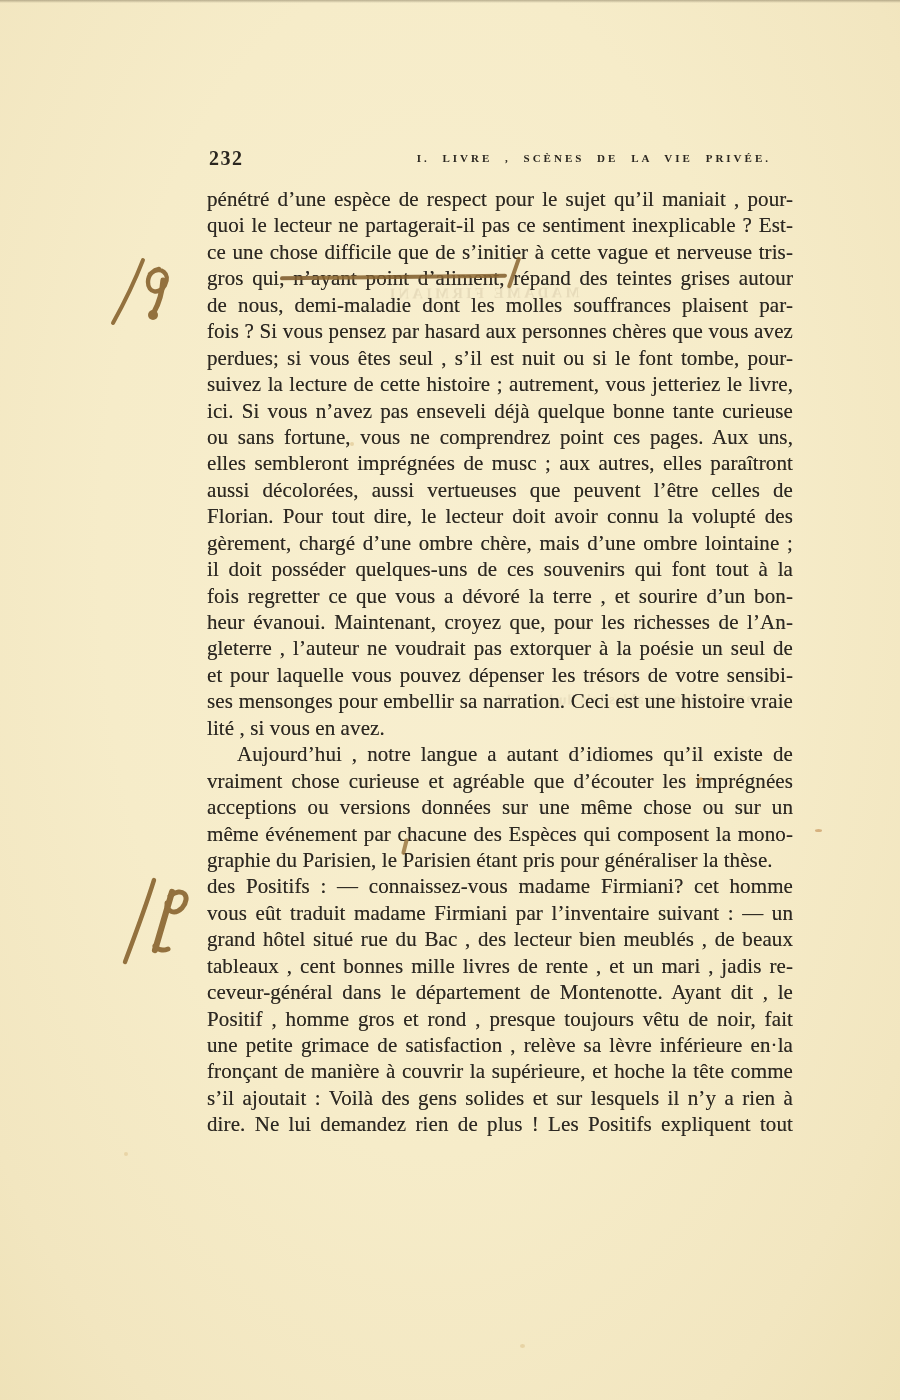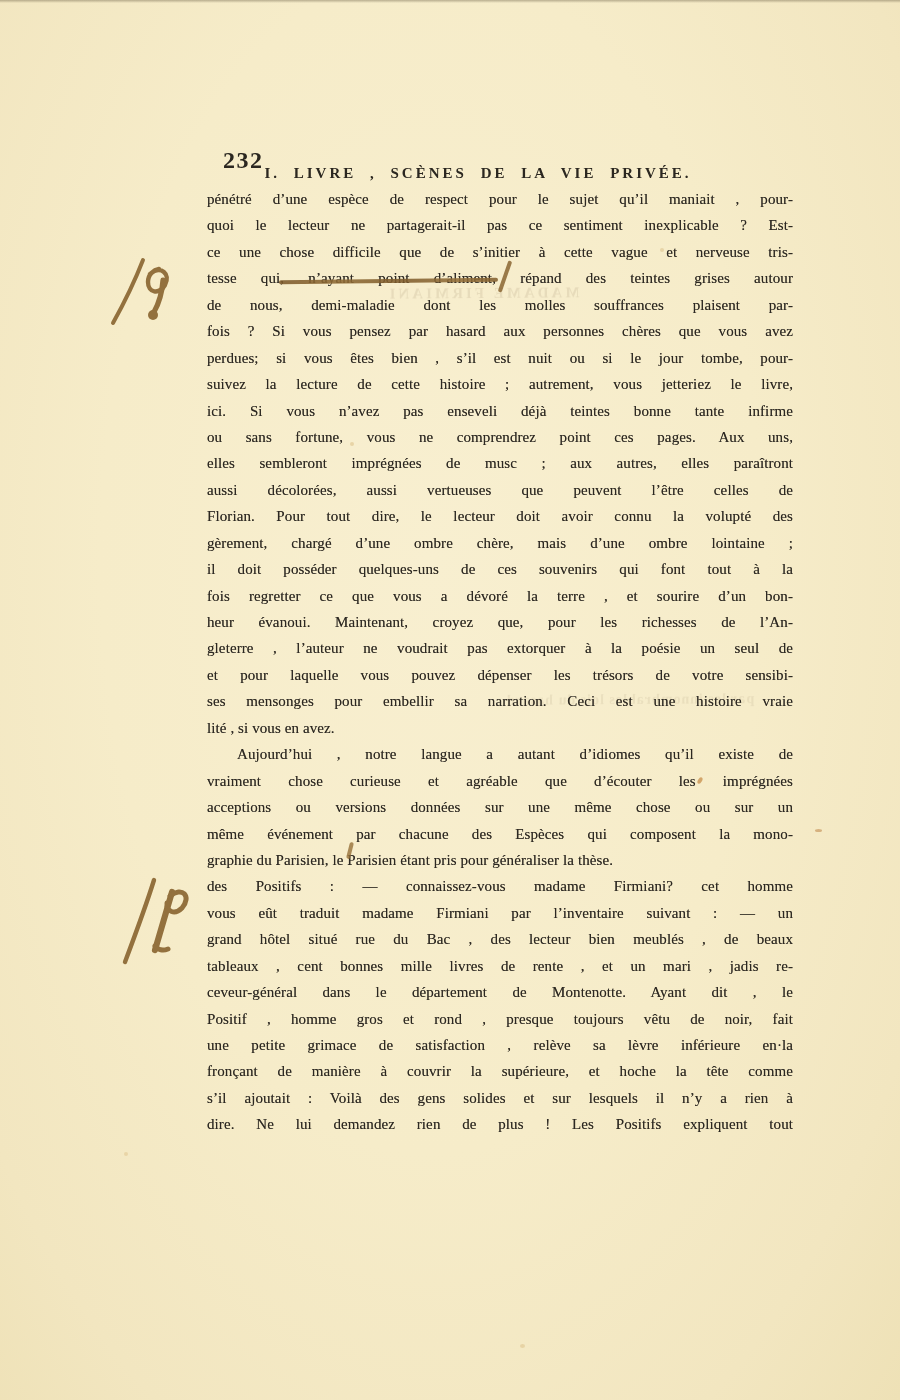--- a/index.html
+++ b/index.html
@@ -10,31 +10,31 @@
     font-family:"Liberation Serif","DejaVu Serif",serif;
     color:#2c2822;
   }
   .page::before{
     content:"";position:absolute;left:0;top:0;width:100%;height:3px;
     background:linear-gradient(180deg, rgba(70,58,35,.35), rgba(70,58,35,0));
     pointer-events:none;
   }
   .header-row{position:absolute;left:207px;top:147px;width:586px;height:28px;}
   .pagenum{
-    position:absolute;left:16px;top:0;font-size:24px;font-weight:700;
+    position:absolute;left:2px;top:0;font-size:20px;font-weight:700;
     letter-spacing:1.5px;color:#2b2720;
   }
   .running{
-    position:absolute;left:0;right:0;top:5px;text-align:center;
+    position:absolute;left:0;right:0;top:5px;text-align:right;
     transform:translateX(-22px);
-    font-size:15px;font-weight:700;letter-spacing:3px;word-spacing:7px;color:#2b2720;margin-top:13px;
+    font-size:11px;font-weight:700;letter-spacing:3px;word-spacing:7px;color:#2b2720;
   }
   .textblock{
     position:absolute;left:207px;top:186px;width:586px;
-    font-size:15px;line-height:26.45px;letter-spacing:.1px;
+    font-size:21px;line-height:26.45px;letter-spacing:.1px;
     text-shadow:0 0 .3px rgba(40,35,25,.55);
   }
   .bline{height:26.45px;text-align:justify;text-align-last:justify;}
   .bline.last{text-align-last:left;}
   .bline.indent{text-indent:30px;}
   .seg{display:inline;}
   .struck,.pmarked{position:relative;}
   .ink-strike{
     position:absolute;left:-5px;right:-2px;top:9px;height:4.2px;
     background:linear-gradient(90deg,#7c592b,#8f6b35 28%,#7e5c2c 55%,#936f3a 82%,#83602f);
@@ -68,26 +68,26 @@
     <span class="running">I. LIVRE , SCÈNES DE LA VIE PRIVÉE.</span>
   </div>
 
   <div class="ghost ghost1">MADAME FIRMIANI</div>
   <div class="ghost ghost2">par les innombrables lois du hasard</div>
 
   <div class="textblock" id="text-block">
       <div class="bline"><span class="seg">pénétré d’une espèce de respect pour le sujet qu’il maniait , pour-</span></div>
       <div class="bline"><span class="seg">quoi le lecteur ne partagerait-il pas ce sentiment inexplicable ? Est-</span></div>
       <div class="bline"><span class="seg">ce une chose difficile que de s’initier à cette vague et nerveuse tris-</span></div>
-      <div class="bline"><span class="seg">tesse qui,</span><span class="seg struck"> n’ayant point d’aliment,<i class="ink-strike"></i><i class="ink-slash"></i></span><span class="seg"> répand des teintes grises autour</span></div>
+      <div class="bline"><span class="seg">gros qui,</span><span class="seg struck"> n’ayant point d’aliment,<i class="ink-strike"></i><i class="ink-slash"></i></span><span class="seg"> répand des teintes grises autour</span></div>
       <div class="bline"><span class="seg">de nous, demi-maladie dont les molles souffrances plaisent par-</span></div>
       <div class="bline"><span class="seg">fois ? Si vous pensez par hasard aux personnes chères que vous avez</span></div>
-      <div class="bline"><span class="seg">perdues; si vous êtes bien , s’il est nuit ou si le jour tombe, pour-</span></div>
+      <div class="bline"><span class="seg">perdues; si vous êtes seul , s’il est nuit ou si le font tombe, pour-</span></div>
       <div class="bline"><span class="seg">suivez la lecture de cette histoire ; autrement, vous jetteriez le livre,</span></div>
-      <div class="bline"><span class="seg">ici. Si vous n’avez pas enseveli déjà teintes bonne tante infirme</span></div>
+      <div class="bline"><span class="seg">ici. Si vous n’avez pas enseveli déjà quelque bonne tante curieuse</span></div>
       <div class="bline"><span class="seg">ou sans fortune, vous ne comprendrez point ces pages. Aux uns,</span></div>
       <div class="bline"><span class="seg">elles sembleront imprégnées de musc ; aux autres, elles paraîtront</span></div>
       <div class="bline"><span class="seg">aussi décolorées, aussi vertueuses que peuvent l’être celles de</span></div>
       <div class="bline"><span class="seg">Florian. Pour tout dire, le lecteur doit avoir connu la volupté des</span></div>
       <div class="bline"><span class="seg">gèrement, chargé d’une ombre chère, mais d’une ombre lointaine ;</span></div>
       <div class="bline"><span class="seg">il doit posséder quelques-uns de ces souvenirs qui font tout à la</span></div>
       <div class="bline"><span class="seg">fois regretter ce que vous a dévoré la terre , et sourire d’un bon-</span></div>
       <div class="bline"><span class="seg">heur évanoui. Maintenant, croyez que, pour les richesses de l’An-</span></div>
       <div class="bline"><span class="seg">gleterre , l’auteur ne voudrait pas extorquer à la poésie un seul de</span></div>
       <div class="bline"><span class="seg">et pour laquelle vous pouvez dépenser les trésors de votre sensibi-</span></div>

